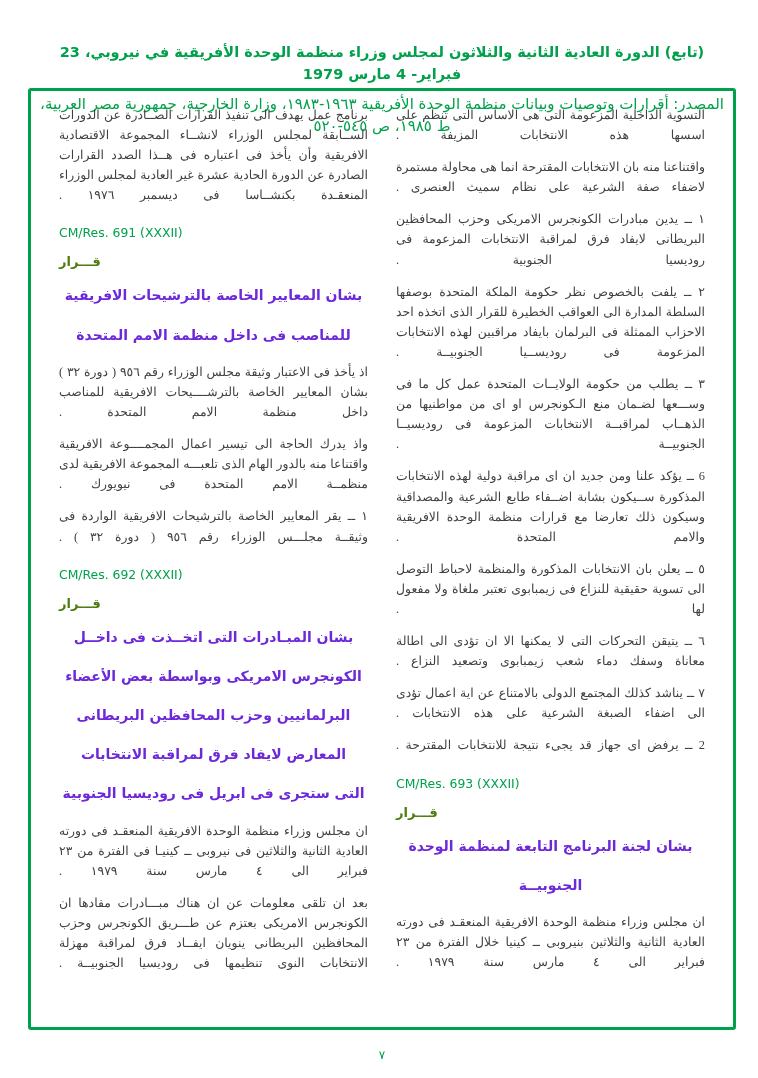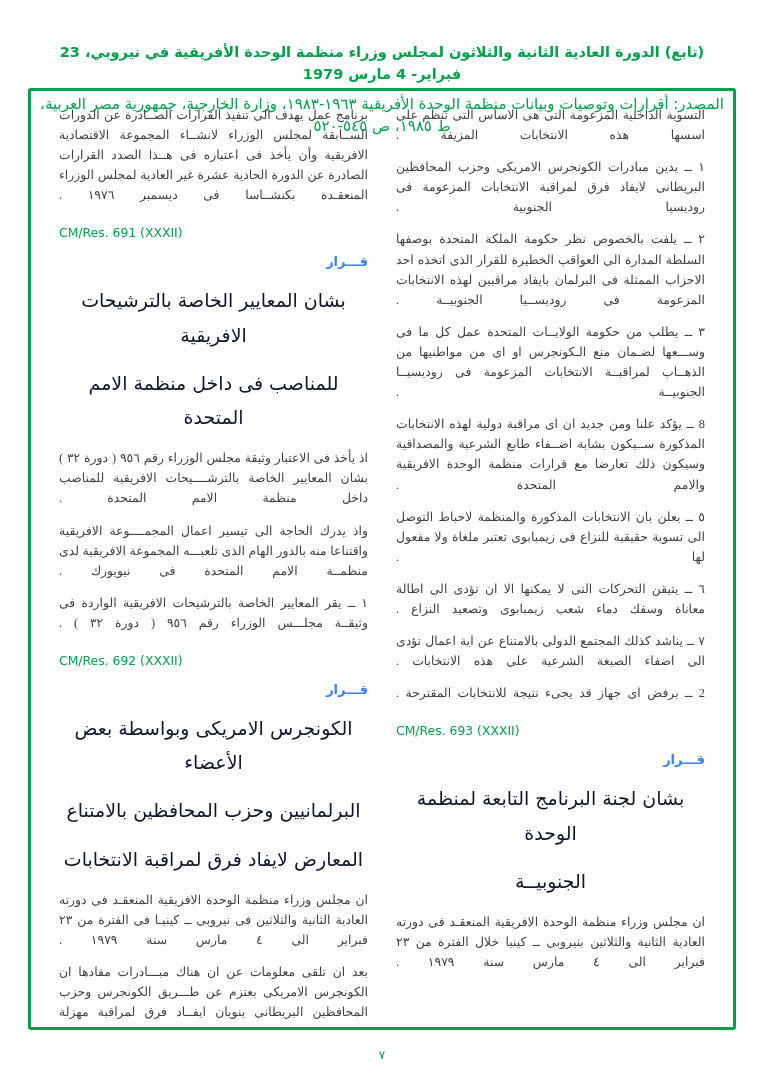--- a/index.html
+++ b/index.html
@@ -95,32 +95,32 @@
 
   .res-label {
     color: #00a14b;
     font-size: 12.4px;
     direction: ltr;
     text-align: left;
     margin: 20px 0 14px 0;
     font-weight: normal;
   }
   .res-title {
-    color: #3b82f6;
+    color: #4d7c0f;
     font-size: 13px;
     font-weight: bold;
-    text-align: right;
+    text-align: left;
     direction: rtl;
     letter-spacing: 3px;
     margin: 12px 0 14px 0;
   }
   .res-subject {
-    color: #0f172a;
-    font-size: 19px;
-    font-weight: normal;
+    color: #6d28d9;
+    font-size: 14px;
+    font-weight: bold;
     text-align: center;
     direction: rtl;
     line-height: 1.8;
     margin: 0 0 14px 0;
   }
 
   
   .footer {
     position: absolute;
     bottom: 16px;
@@ -139,24 +139,25 @@
   <div class="header">
     <div class="header-title">(تابع) الدورة العادية الثانية والثلاثون لمجلس وزراء منظمة الوحدة الأفريقية في نيروبي، 23 فبراير- 4 مارس 1979</div>
     <div class="header-source">المصدر: أقرارات وتوصيات وبيانات منظمة الوحدة الأفريقية ١٩٦٣-١٩٨٣، وزارة الخارجية، جمهورية مصر العربية، ط ١٩٨٥، ص ٥٤٥-٥٢٠</div>
   </div>
 
   <div class="frame">
     <div class="frame-inner">
 
       <div class="col col-right">
         <p class="para just">التسوية الداخلية المزعومة التى هى الاساس التى تنظم على اسسها هذه الانتخابات المزيفة .</p>
+        <p class="para just">واقتناعنا منه بان الانتخابات المقترحة انما هى محاولة مستمرة لاضفاء صفة الشرعية على نظام سميث العنصرى .</p>
         <p class="para just">١ ــ يدين مبادرات الكونجرس الامريكى وحزب المحافظين البريطانى لايفاد فرق لمراقبة الانتخابات المزعومة فى روديسيا الجنوبية .</p>
         <p class="para just">٢ ــ يلفت بالخصوص نظر حكومة الملكة المتحدة بوصفها السلطة المدارة الى العواقب الخطيرة للقرار الذى اتخذه احد الاحزاب الممثلة فى البرلمان بايفاد مراقبين لهذه الانتخابات المزعومة فى روديســيا الجنوبيــة .</p>
         <p class="para just">٣ ــ يطلب من حكومة الولايــات المتحدة عمل كل ما فى وســـعها لضـمان منع الـكونجرس او اى من مواطنيها من الذهــاب لمراقبــة الانتخابات المزعومة فى روديسيــا الجنوبيــة .</p>
-        <p class="para just">8 ــ يؤكد علنا ومن جديد ان اى مراقبة دولية لهذه الانتخابات المذكورة ســيكون بشابة اضــفاء طابع الشرعية والمصداقية وسيكون ذلك تعارضا مع قرارات منظمة الوحدة الافريقية والامم المتحدة .</p>
+        <p class="para just">6 ــ يؤكد علنا ومن جديد ان اى مراقبة دولية لهذه الانتخابات المذكورة ســيكون بشابة اضــفاء طابع الشرعية والمصداقية وسيكون ذلك تعارضا مع قرارات منظمة الوحدة الافريقية والامم المتحدة .</p>
         <p class="para just">٥ ــ يعلن بان الانتخابات المذكورة والمنظمة لاحباط التوصل الى تسوية حقيقية للنزاع فى زيمبابوى تعتبر ملغاة ولا مفعول لها .</p>
         <p class="para just">٦ ــ يتيقن التحركات التى لا يمكنها الا ان تؤدى الى اطالة معاناة وسفك دماء شعب زيمبابوى وتصعيد النزاع .</p>
         <p class="para just">٧ ــ يناشد كذلك المجتمع الدولى بالامتناع عن اية اعمال تؤدى الى اضفاء الصبغة الشرعية على هذه الانتخابات .</p>
         <p class="para just">2 ــ يرفض اى جهاز قد يجىء نتيجة للانتخابات المقترحة .</p>
 
         <div class="res-label">CM/Res. 693 (XXXII)</div>
         <div class="res-title">قـــرار</div>
         <div class="res-subject">بشان لجنة البرنامج التابعة لمنظمة الوحدة</div>
         <div class="res-subject">الجنوبيــة</div>
         <p class="para just">ان مجلس وزراء منظمة الوحدة الافريقية المنعقـد فى دورته العادية الثانية والثلاثين بنيروبى ــ كينيا خلال الفترة من ٢٣ فبراير الى ٤ مارس سنة ١٩٧٩ .</p>
@@ -168,23 +169,25 @@
         <div class="res-label">CM/Res. 691 (XXXII)</div>
         <div class="res-title">قـــرار</div>
         <div class="res-subject">بشان المعايير الخاصة بالترشيحات الافريقية</div>
         <div class="res-subject">للمناصب فى داخل منظمة الامم المتحدة</div>
         <p class="para just">اذ يأخذ فى الاعتبار وثيقة مجلس الوزراء رقم ٩٥٦ ( دورة ٣٢ ) بشان المعايير الخاصة بالترشــــيحات الافريقية للمناصب داخل منظمة الامم المتحدة .</p>
         <p class="para just">واذ يدرك الحاجة الى تيسير اعمال المجمــــوعة الافريقية واقتناعا منه بالدور الهام الذى تلعبـــه المجموعة الافريقية لدى منظمــة الامم المتحدة فى نيويورك .</p>
         <p class="para just">١ ــ يقر المعايير الخاصة بالترشيحات الافريقية الواردة فى وثيقــة مجلـــس الوزراء رقم ٩٥٦ ( دورة ٣٢ ) .</p>
 
         <div class="res-label">CM/Res. 692 (XXXII)</div>
         <div class="res-title">قـــرار</div>
+        <div class="res-subject">بشان المبـادرات التى اتخــذت فى داخــل</div>
         <div class="res-subject">الكونجرس الامريكى وبواسطة بعض الأعضاء</div>
-        <div class="res-subject">البرلمانيين وحزب المحافظين بالامتناع</div>
+        <div class="res-subject">البرلمانيين وحزب المحافظين البريطانى</div>
         <div class="res-subject">المعارض لايفاد فرق لمراقبة الانتخابات</div>
+        <div class="res-subject">التى ستجرى فى ابريل فى روديسيا الجنوبية</div>
         <p class="para just">ان مجلس وزراء منظمة الوحدة الافريقية المنعقـد فى دورته العادية الثانية والثلاثين فى نيروبى ــ كينيـا فى الفترة من ٢٣ فبراير الى ٤ مارس سنة ١٩٧٩ .</p>
         <p class="para just">بعد ان تلقى معلومات عن ان هناك مبـــادرات مفادها ان الكونجرس الامريكى بعتزم عن طـــريق الكونجرس وحزب المحافظين البريطانى ينويان ايفــاد فرق لمراقبة مهزلة الانتخابات النوى تنظيمها فى روديسيا الجنوبيــة .</p>
 
       </div>
 
     </div>
   </div>
 
   <div class="footer">
     <span>٧</span>

